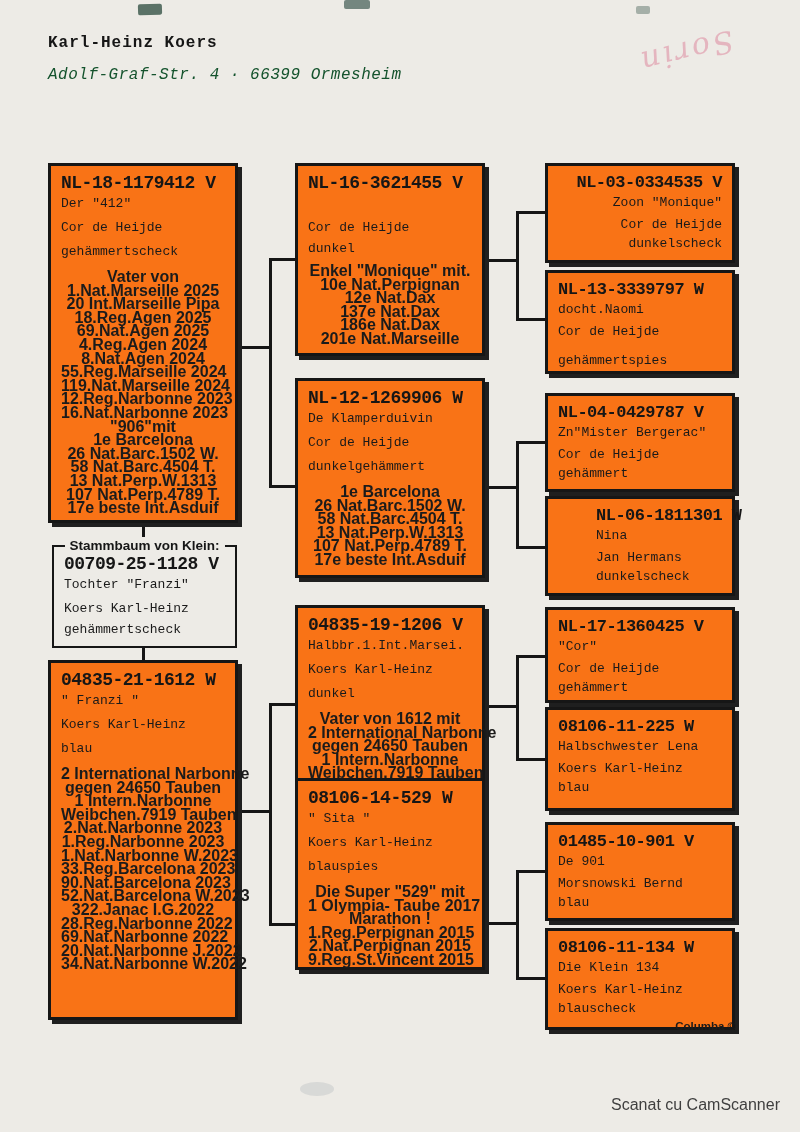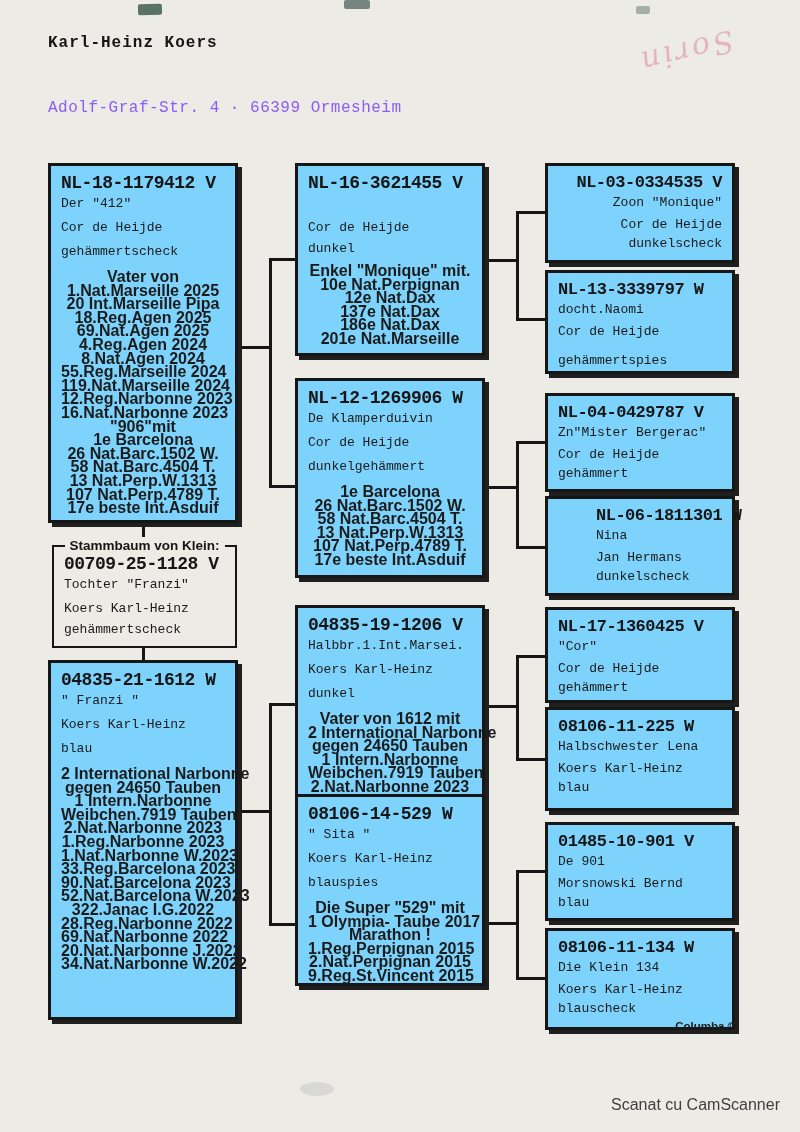--- a/index.html
+++ b/index.html
@@ -11,40 +11,40 @@
     box-shadow:0 0 6px rgba(0,0,0,.35);
   }
   
   .hdr-owner{
     position:absolute;left:48px;top:34px;
     font-family:"Liberation Mono",monospace;font-weight:bold;
     font-size:16px;letter-spacing:1px;color:#161616;
   }
   .hdr-address{
     position:absolute;left:48px;top:66px;
-    font-family:"Liberation Mono",monospace;
-    font-size:16px;color:#8b5cf6;letter-spacing:.5px;margin-top:33px;
+    font-family:"Liberation Mono",monospace;font-style:italic;
+    font-size:16px;color:#14532d;letter-spacing:.5px;
   }
   .hdr-contact{
     position:absolute;left:48px;top:97px;
     font-family:"Liberation Mono",monospace;font-weight:bold;
     font-size:11.5px;color:#161616;
   }
   .handwriting{
     position:absolute;left:618px;top:10px;width:130px;height:60px;
     color:#e2a4b2;font-family:"DejaVu Serif",serif;font-style:italic;
     font-size:30px;letter-spacing:3px;opacity:.75;
     transform:rotate(166deg);text-align:center;
   }
   
   .artifact{position:absolute;border-radius:2px;}
   
   .pbox{
     position:absolute;box-sizing:border-box;
-    background:#7dd3fc;border:3px solid #161616;
+    background:#f97316;border:3px solid #161616;
     box-shadow:4px 4px 0 0 #1f1f1f;
     padding:7px 10px 6px 10px;color:#161616;
   }
   .ring{
     font-family:"Liberation Mono",monospace;font-weight:bold;
     font-size:18px;letter-spacing:-.5px;white-space:nowrap;
     margin-bottom:3px;
   }
   .ring.small{font-size:17px;}
   .mline{
@@ -68,21 +68,21 @@
   }
   .subject-label{
     position:absolute;top:-9px;left:50%;transform:translateX(-50%);
     background:#edebe6;padding:0 5px;white-space:nowrap;
     font-family:"Liberation Sans",sans-serif;font-weight:bold;
     font-size:13.5px;color:#161616;
   }
   #box-m1{left:295px; top:163px; width:190px; height:193px;}
   #box-m2{left:295px; top:378px; width:190px; height:200px;}
   #box-m3{left:295px; top:605px; width:190px; height:200px;}
-  #box-m4{left:295px; top:794px; width:190px; height:192px;}
+  #box-m4{left:295px; top:778px; width:190px; height:192px;}
   #box-r1{left:545px; top:163px; width:190px; height:100px;text-align:right;}
   #box-r2{left:545px; top:270px; width:190px; height:104px;}
   #box-r3{left:545px; top:393px; width:190px; height:99px;}
   #box-r4{left:545px; top:496px; width:190px; height:100px;padding-left:48px;}
   #box-r5{left:545px; top:607px; width:190px; height:96px;}
   #box-r6{left:545px; top:707px; width:190px; height:104px;}
   #box-r7{left:545px; top:822px; width:190px; height:99px;}
   #box-r8{left:545px; top:928px; width:190px; height:102px;}
   
   .lineH,.lineV{position:absolute;background:#161616;}

